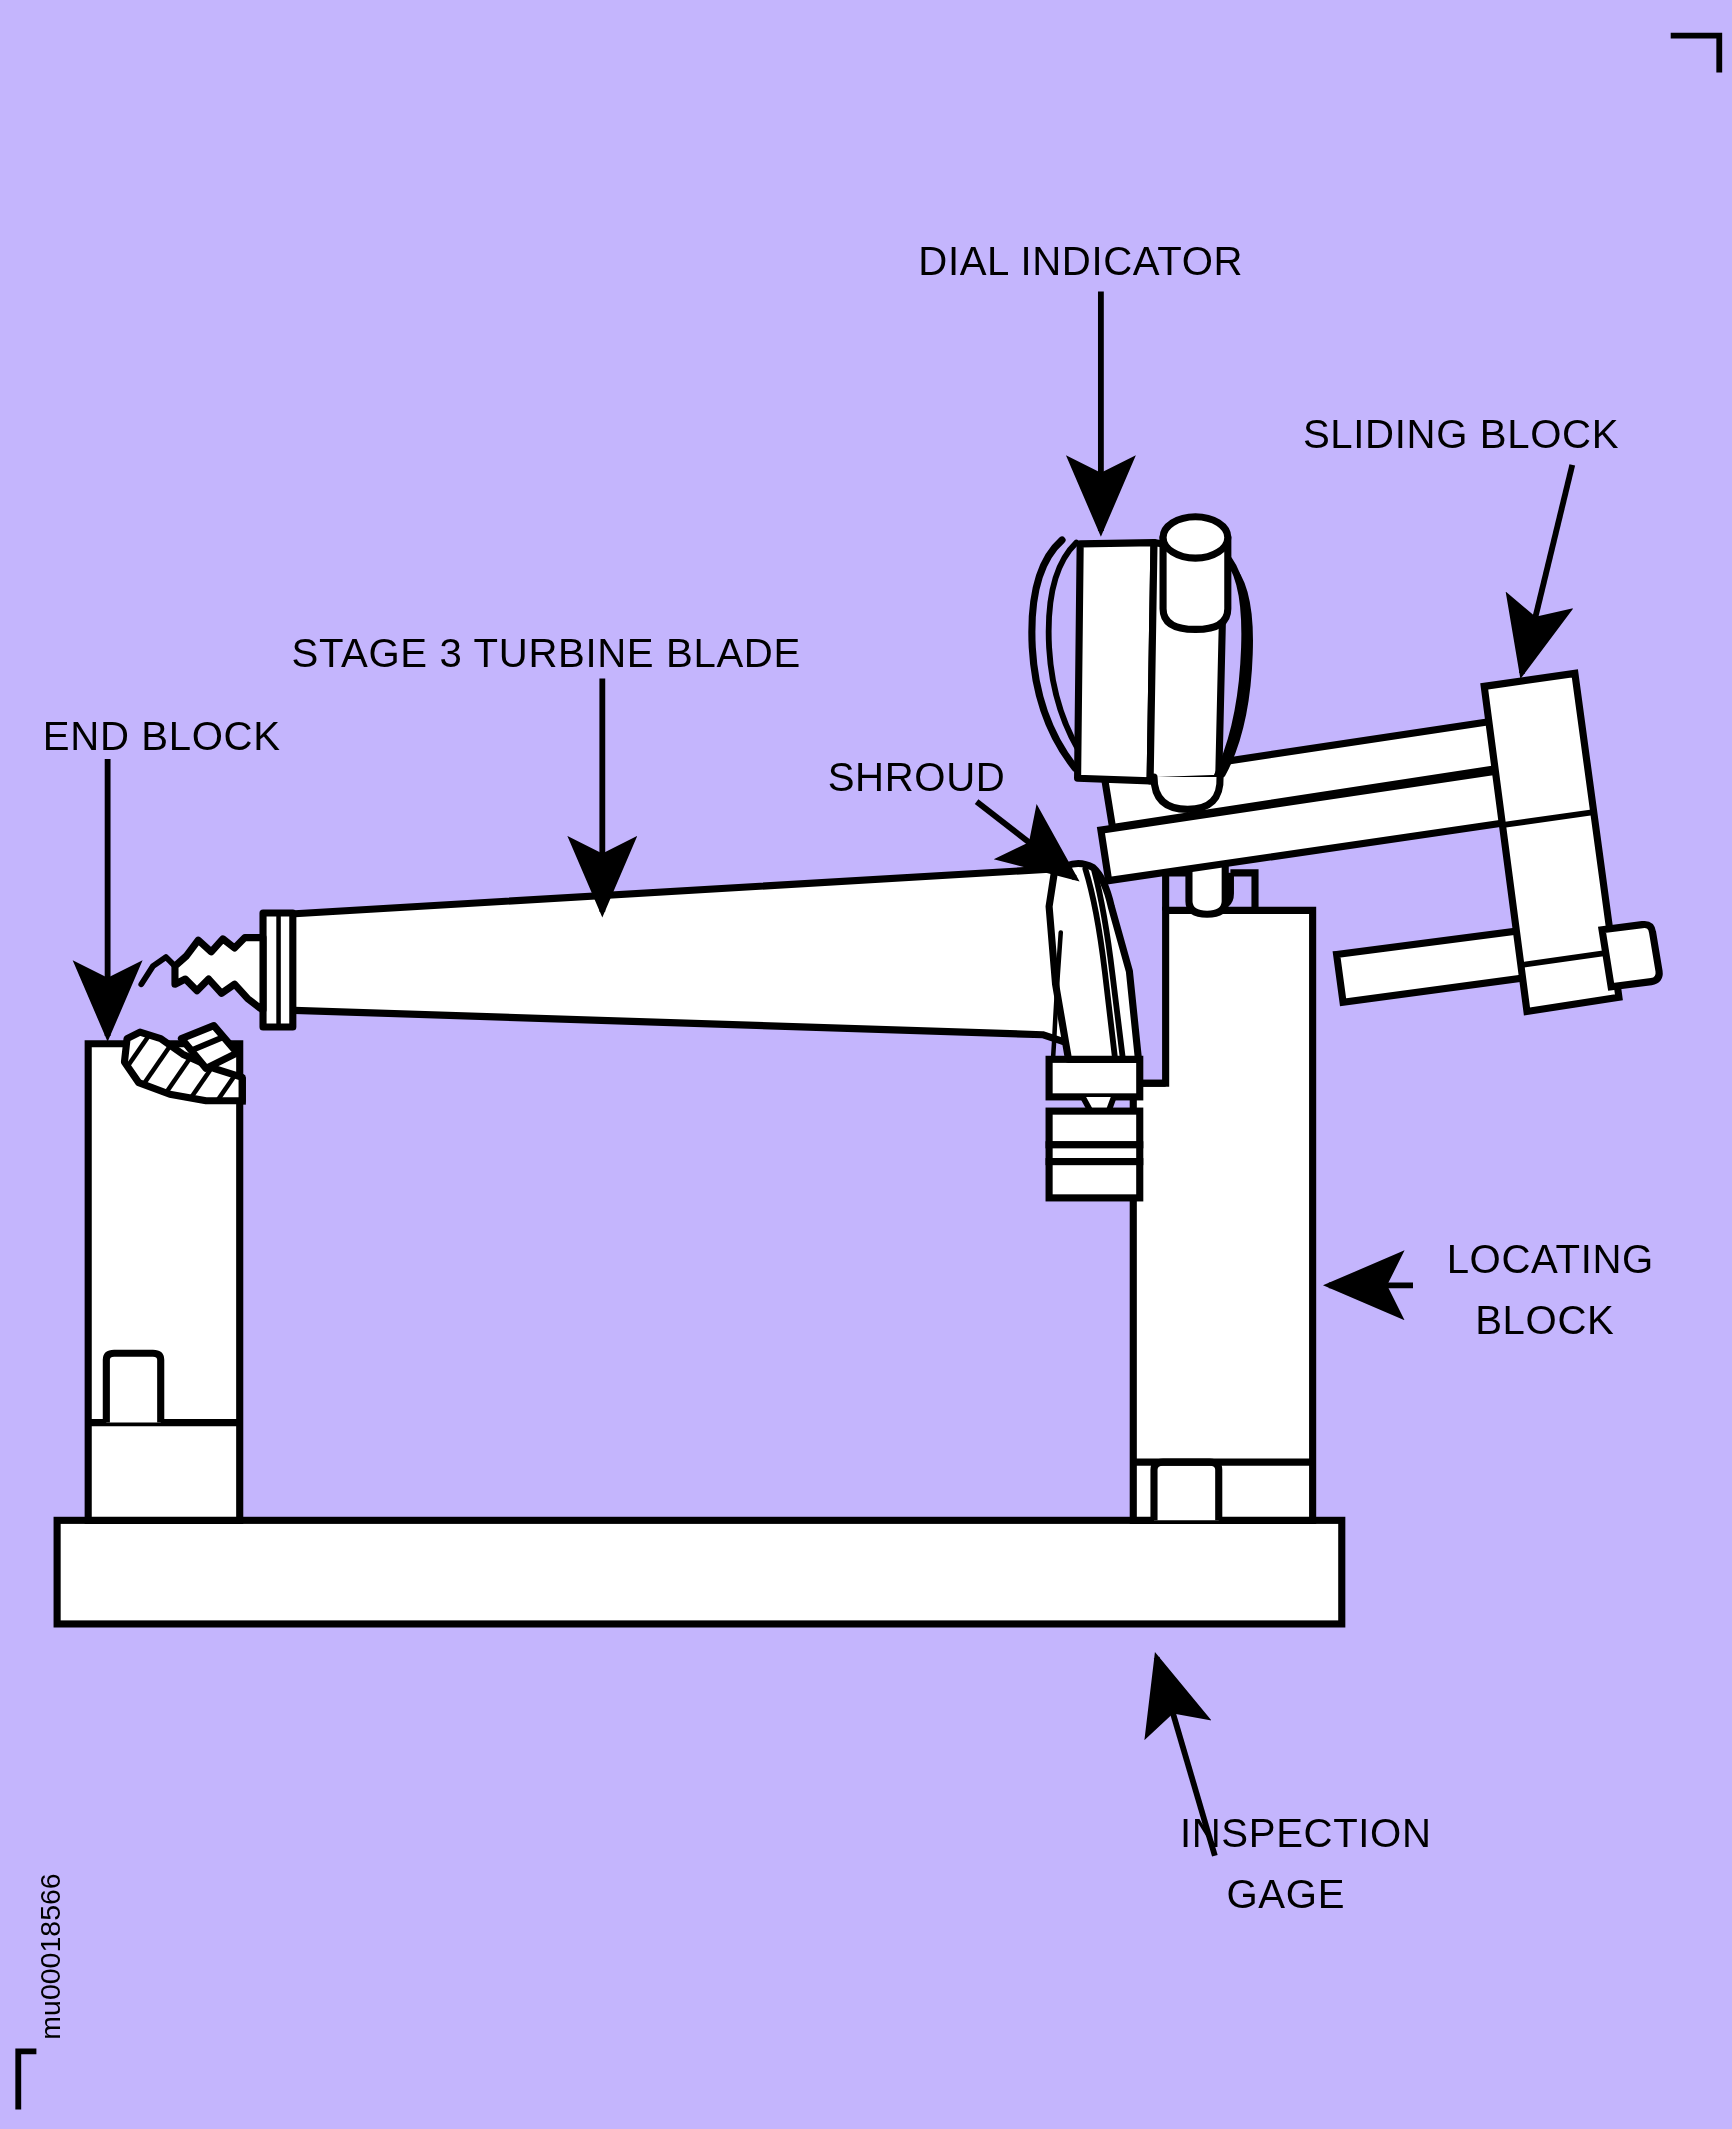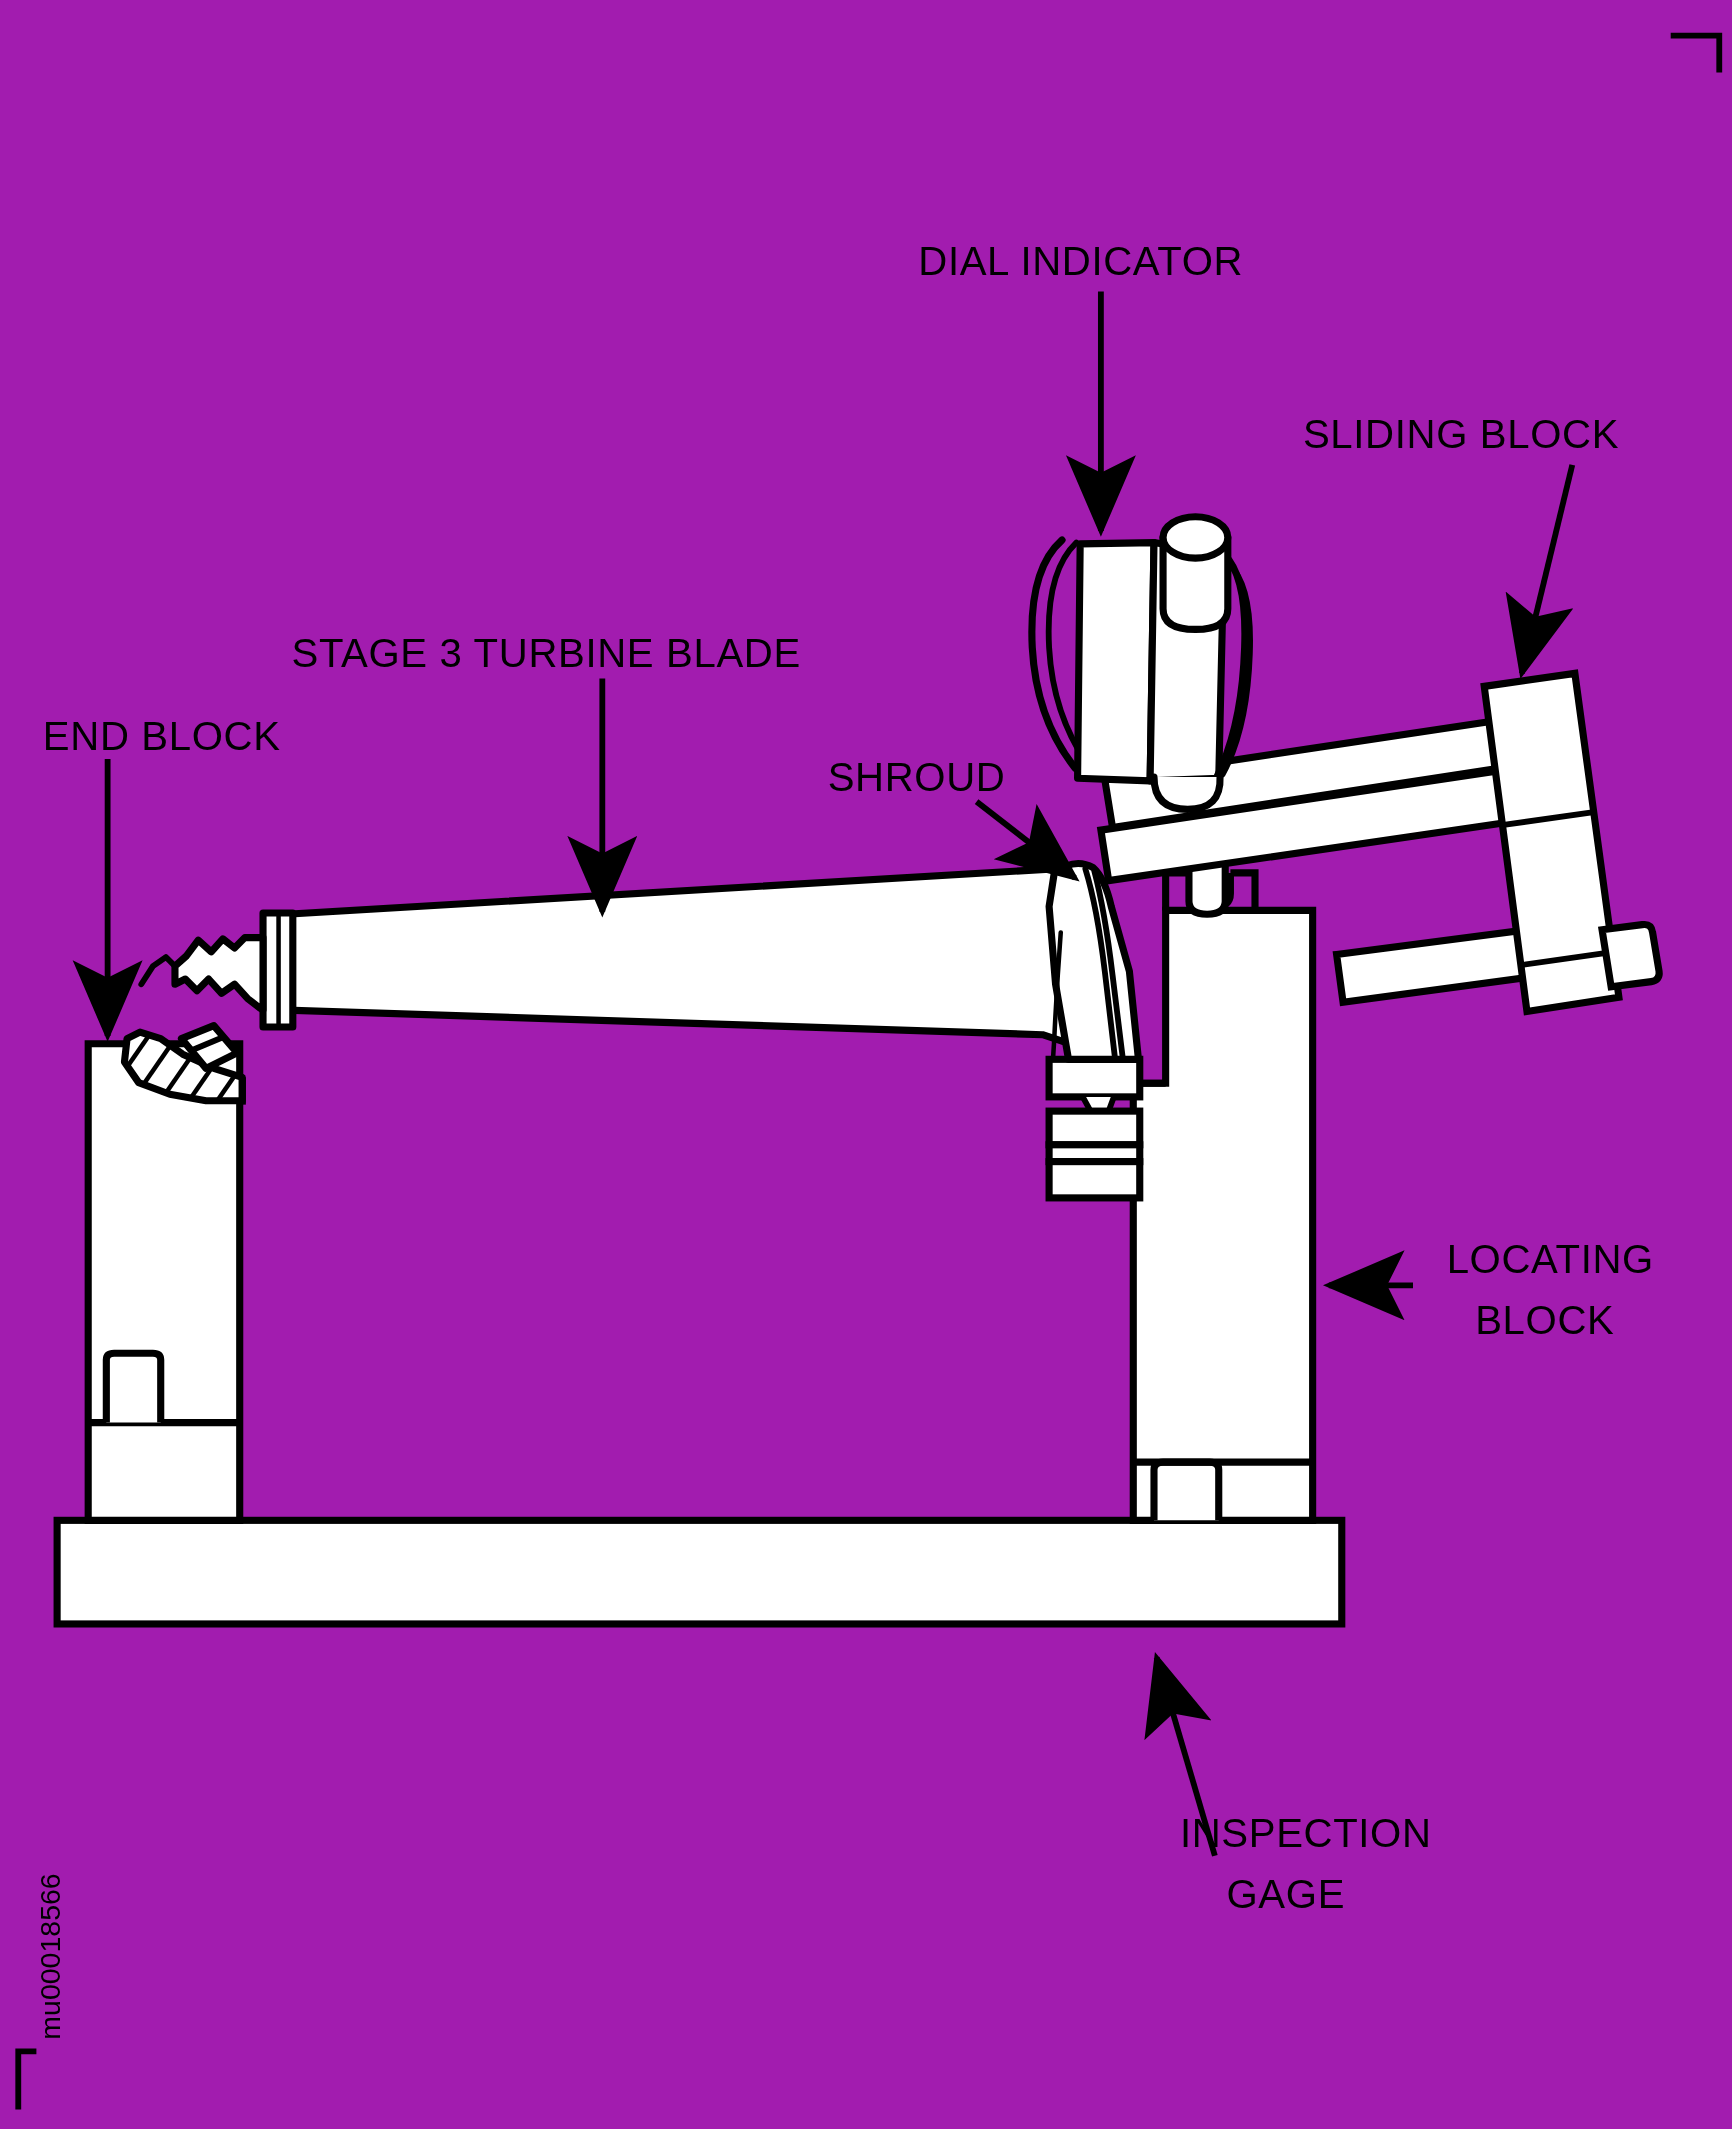--- a/index.html
+++ b/index.html
@@ -8,21 +8,21 @@
     padding: 0;
     background: #ffffff;
   }
   body {
     font-family: "Liberation Sans", sans-serif;
   }
   #page {
     position: relative;
     width: 1733px;
     height: 2129px;
-    background: #a21caf;
+    background: #c4b5fd;
     overflow: hidden;
   }
   #figure {
     position: absolute;
     left: 0;
     top: 0;
     width: 1733px;
     height: 2129px;
   }
   .lbl {

